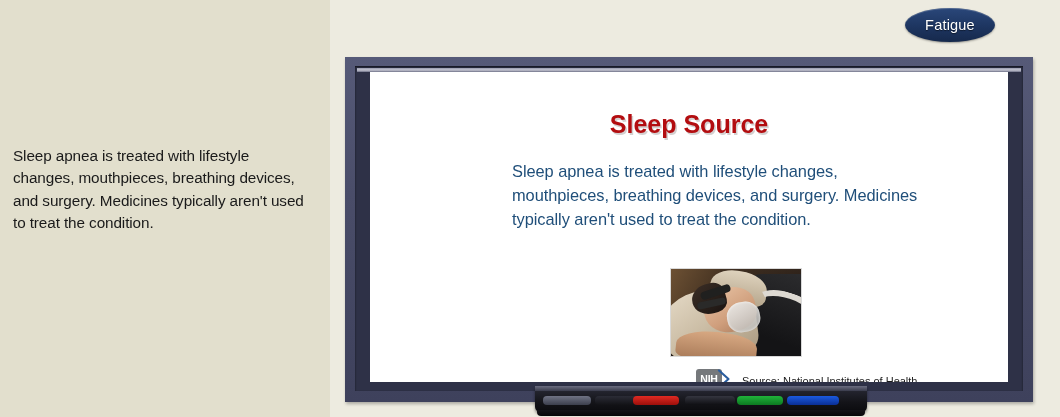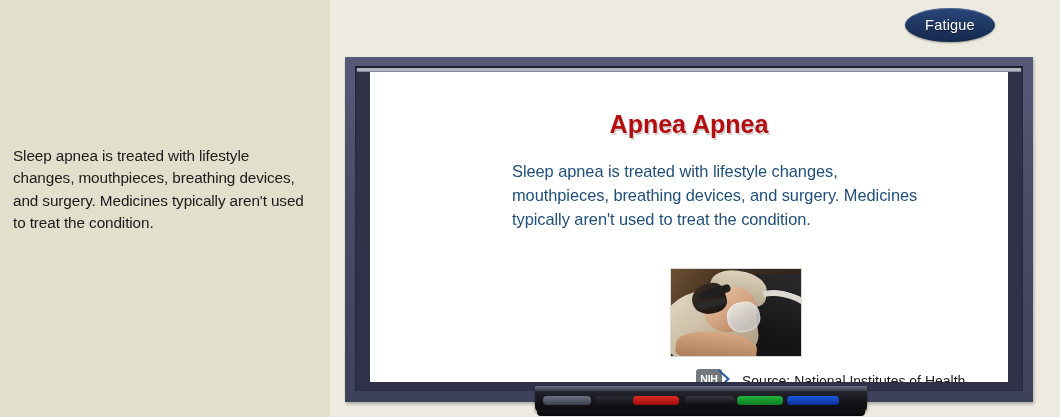--- a/index.html
+++ b/index.html
@@ -211,21 +211,21 @@
     font-weight: bold;
     letter-spacing: -0.2px;
     font-family: "Liberation Sans", sans-serif;
   }
   .nih-chev {
     position: absolute;
     left: 21px; top: 0;
     width: 15px; height: 20px;
   }
   #source-text {
-    font-size: 14px;
+    font-size: 11px;
     color: #1a1a1a;
     font-family: "Liberation Sans", sans-serif;
     white-space: nowrap;
   }
 
   
   #tray {
     position: absolute;
     left: 535px;
     top: 386px;
@@ -278,21 +278,21 @@
     <span id="badge-label">Fatigue</span>
   </div>
 
   <div id="whiteboard">
     <div class="frame-outer"></div>
     <div class="frame-inner-shadow"></div>
     <div class="frame-highlight"></div>
 
     <div id="slide">
 
-      <div id="slide-title">Apnea Apnea</div>
+      <div id="slide-title">Sleep Source</div>
 
       <div id="slide-body">Sleep apnea is treated with lifestyle changes, mouthpieces, breathing devices, and surgery. Medicines typically aren't used to treat the condition.</div>
 
       <div id="photo">
         <div class="ph-bg"></div>
         <div class="ph-wall"></div>
         <div class="ph-shirt"></div>
         <div class="ph-pillow2"></div>
         <div class="ph-pillow"></div>
         <div class="ph-face"></div>

